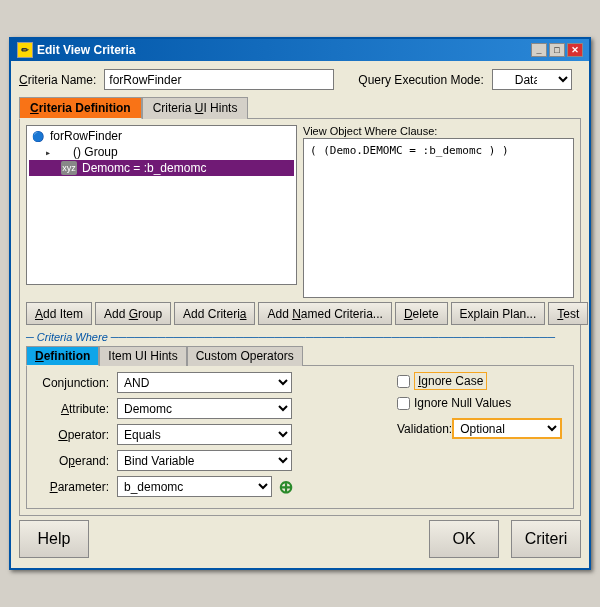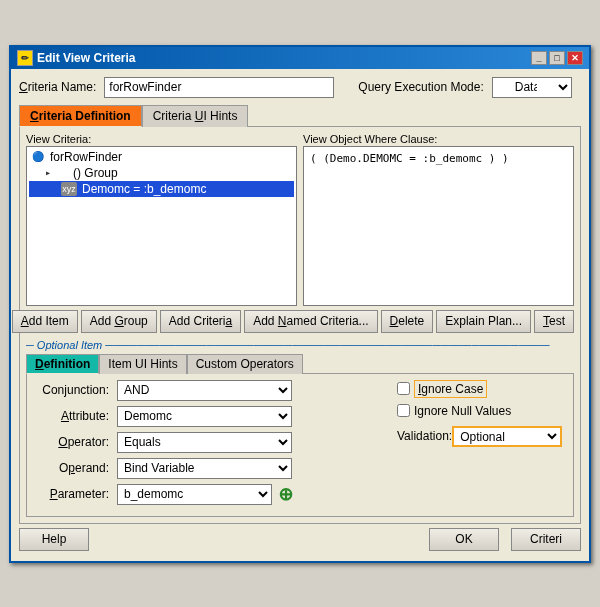--- a/index.html
+++ b/index.html
@@ -143,21 +143,21 @@
     
     .tree-node {
       padding: 1px 2px;
       cursor: pointer;
       display: flex;
       align-items: center;
       gap: 3px;
       font-size: 12px;
     }
     .tree-node.selected {
-      background: #1d4ed8;
+      background: #701a75;
       color: white;
       text-align: right;
     }
     .tree-icon {
       width: 16px;
       height: 14px;
       display: flex;
       align-items: center;
       justify-content: center;
       font-size: 10px;
@@ -193,21 +193,21 @@
       padding: 2px 8px;
       border: 1px solid #999;
       border-bottom: none;
       background: #d4d0c8;
       cursor: pointer;
       font-size: 12px;
       top: 1px;
       position: relative;
     }
     .inner-tab.active {
-      background: #14b8a6;
+      background: #0ea5e9;
       border-bottom: 1px solid #ece9d8;
       z-index: 1;
       font-weight: bold;
     }
     .inner-tab u { text-decoration: underline; }
     .inner-panel {
       border: 1px solid #999;
       padding: 6px;
       background: #ece9d8;
     }
@@ -244,24 +244,24 @@
     }
     
     .bottom-buttons {
       display: flex;
       justify-content: center;
       gap: 8px;
       padding: 4px 0 2px;
     }
     .bottom-btn {
       width: 70px;
-      height: 23px;
+      height: 38px;
       border: 1px solid #888;
       background: linear-gradient(to bottom, #f0ede4, #d4d0c8);
-      font-size: 12px;
+      font-size: 16px;
       cursor: pointer;
     }
     .validation-row {
       display: flex;
       align-items: center;
       margin-top: 2px;
     }
     .validation-select {
       height: 21px;
       border: 2px solid #f5a623;
@@ -339,21 +339,20 @@
       </div>
       <div class="tab">
         Criteria <u>U</u>I Hints
       </div>
     </div>
     <div class="main-panel">
 
       <div style="display:flex; gap:6px; margin-bottom:4px;">
 
         <div style="flex:1; display:flex; flex-direction:column;">
-          <div class="panel-header-label">View Criteria:</div>
           <div class="left-panel" style="height:160px; flex:none;">
 
             <div class="tree-node">
               <span class="tree-icon" style="color:#c07000;">🔵</span>
               <span>forRowFinder</span>
             </div>
 
             <div class="tree-node tree-indent" style="padding-left:16px;">
               <span class="expand-btn">▸</span>
               <span class="tree-icon"></span>
@@ -368,33 +367,33 @@
         </div>
 
         <div style="flex:1; display:flex; flex-direction:column;">
           <div class="panel-header-label">View Object Where Clause:</div>
           <div class="right-panel" style="height:160px; flex:none;">
             <span class="where-clause-text">( (Demo.DEMOMC = :b_demomc ) )</span>
           </div>
         </div>
       </div>
 
-      <div style="display:flex; gap:3px; margin-bottom:6px; align-items:center;justify-content:flex-end;">
+      <div style="display:flex; gap:3px; margin-bottom:6px; align-items:center;">
         <button class="btn"><u>A</u>dd Item</button>
         <button class="btn">Add <u>G</u>roup</button>
         <button class="btn">Add Criteri<u>a</u></button>
         <button class="btn">Add <u>N</u>amed Criteria...</button>
         <button class="btn"><u>D</u>elete</button>
         <button class="btn">Explain Plan...</button>
         <button class="btn"><u>T</u>est</button>
       </div>
 
       <div>
         <div class="criteria-item-heading">
-          ─ <span>Optional Item</span> ─────────────────────────────────────────────────────────
+          ─ <span>Criteria Where</span> ─────────────────────────────────────────────────────────
         </div>
 
         <div class="inner-tab-bar">
           <div class="inner-tab active"><u>D</u>efinition</div>
           <div class="inner-tab">Item UI Hints</div>
           <div class="inner-tab">Custom Operators</div>
         </div>
         <div class="inner-panel">
           <div style="display:flex; gap:10px;">
 

